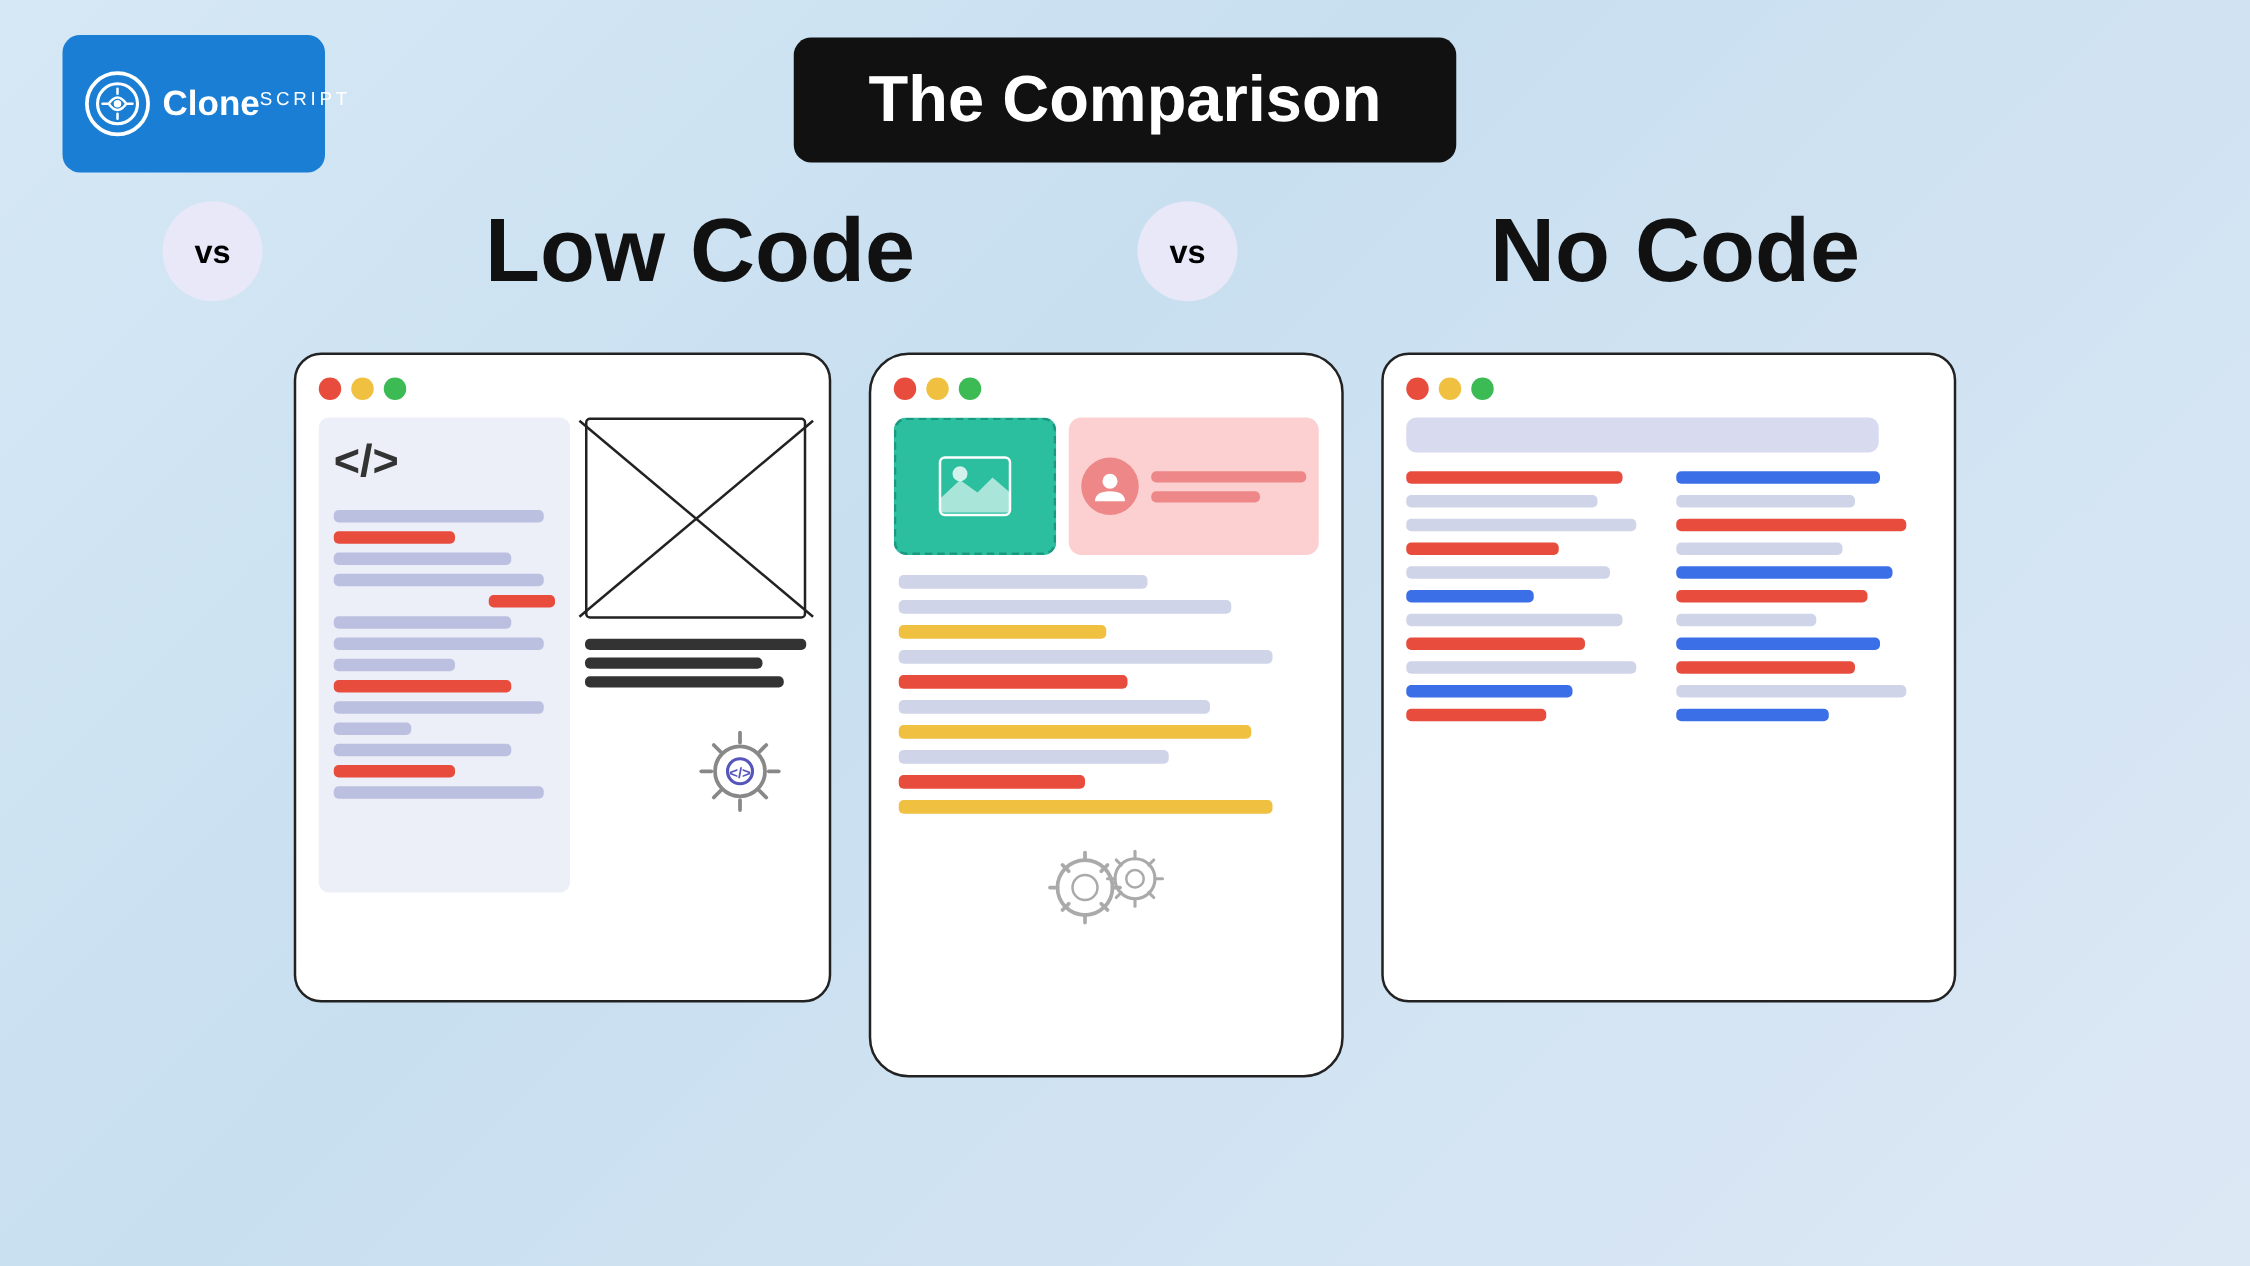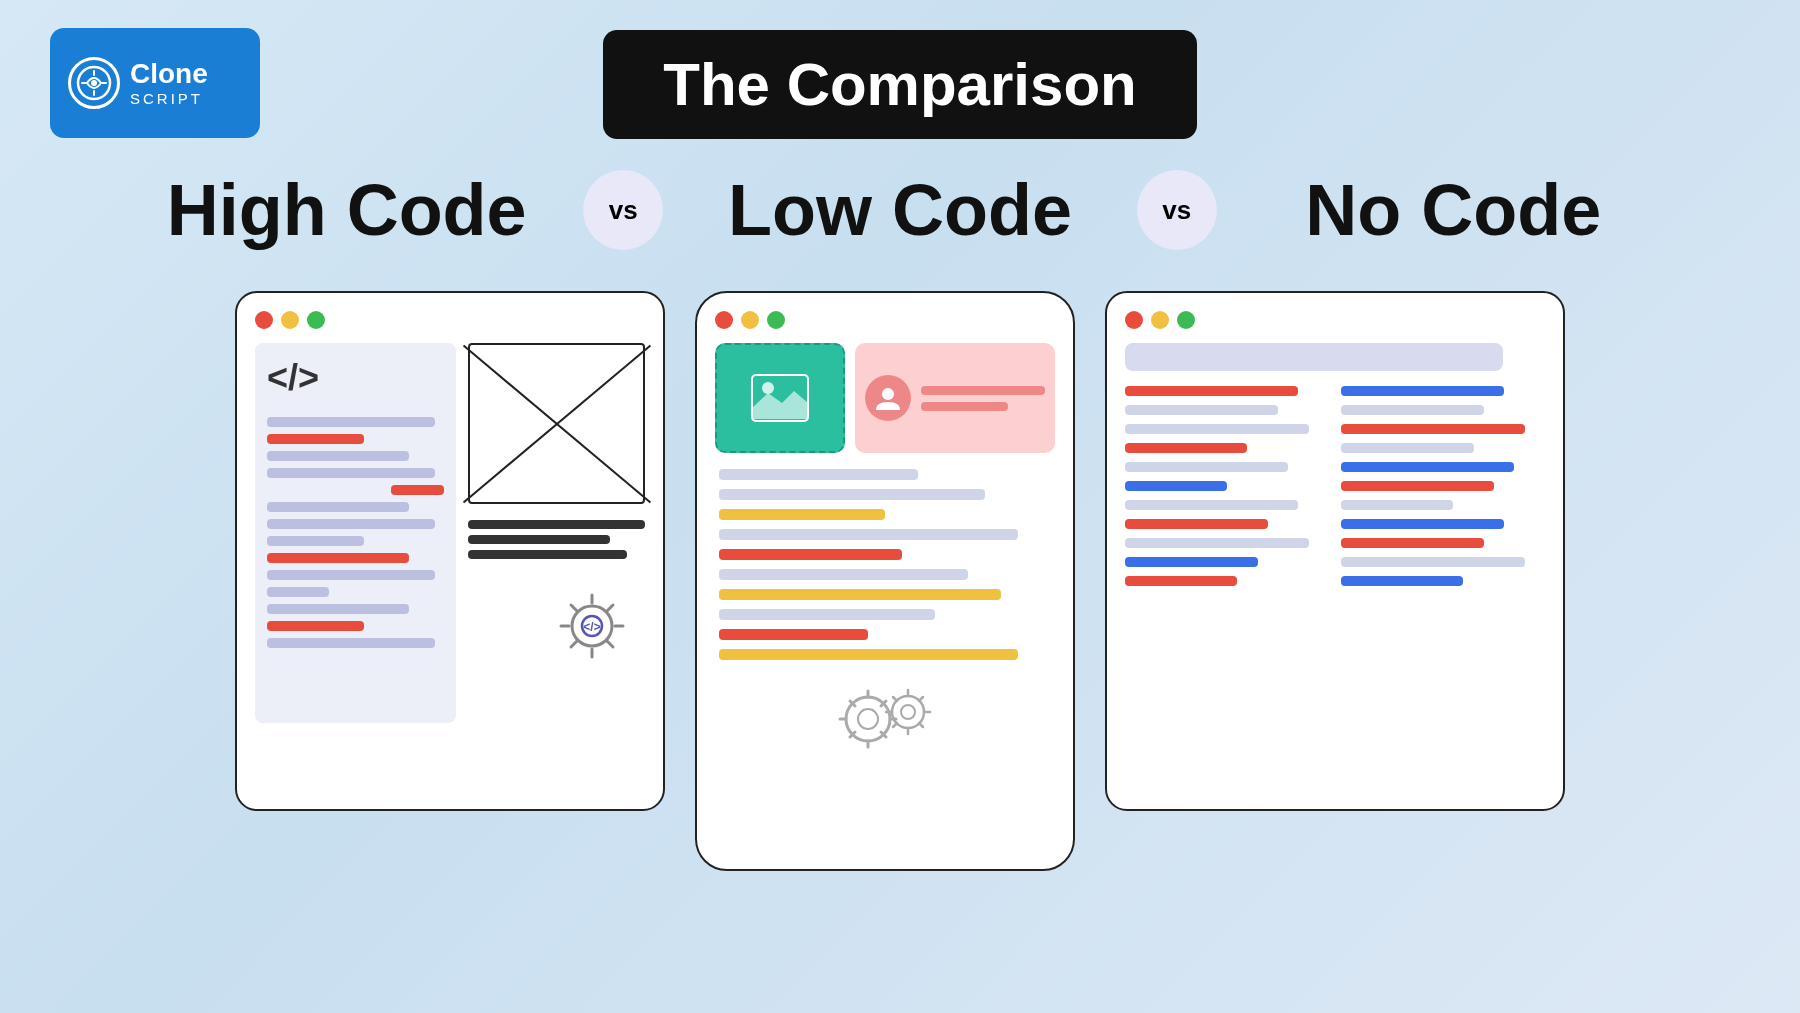--- a/index.html
+++ b/index.html
@@ -44,21 +44,21 @@
       display: flex;
       align-items: center;
       justify-content: center;
       color: white;
       font-size: 22px;
       flex-shrink: 0;
     }
 
     .logo-text {
       display: flex;
-      flex-direction: column;
+      flex-direction: row;
     }
 
     .logo-main {
       color: white;
       font-size: 28px;
       font-weight: 900;
       line-height: 1;
     }
 
     .logo-sub {
@@ -67,21 +67,21 @@
       letter-spacing: 3px;
       text-transform: uppercase;
       margin-top: 2px;
     }
 
     .title-badge {
       background: #111;
       color: white;
       padding: 20px 60px;
       border-radius: 14px;
-      font-size: 60px;
+      font-size: 52px;
       font-weight: 800;
     }
 
     
     .main-content {
       display: flex;
       flex-direction: column;
       align-items: center;
       padding: 0 60px;
     }
@@ -404,21 +404,20 @@
       <span class="logo-sub">Script</span>
     </div>
   </div>
 
   <div class="title-badge">The Comparison</div>
 </div>
 
 <div class="main-content">
 
   <div class="categories-row">
-    <div class="category-label">High Code</div>
     <div class="vs-badge">vs</div>
     <div class="category-label">Low Code</div>
     <div class="vs-badge">vs</div>
     <div class="category-label">No Code</div>
   </div>
 
   <div class="cards-row">
 
     <div class="window-card">
       <div class="window-dots">

